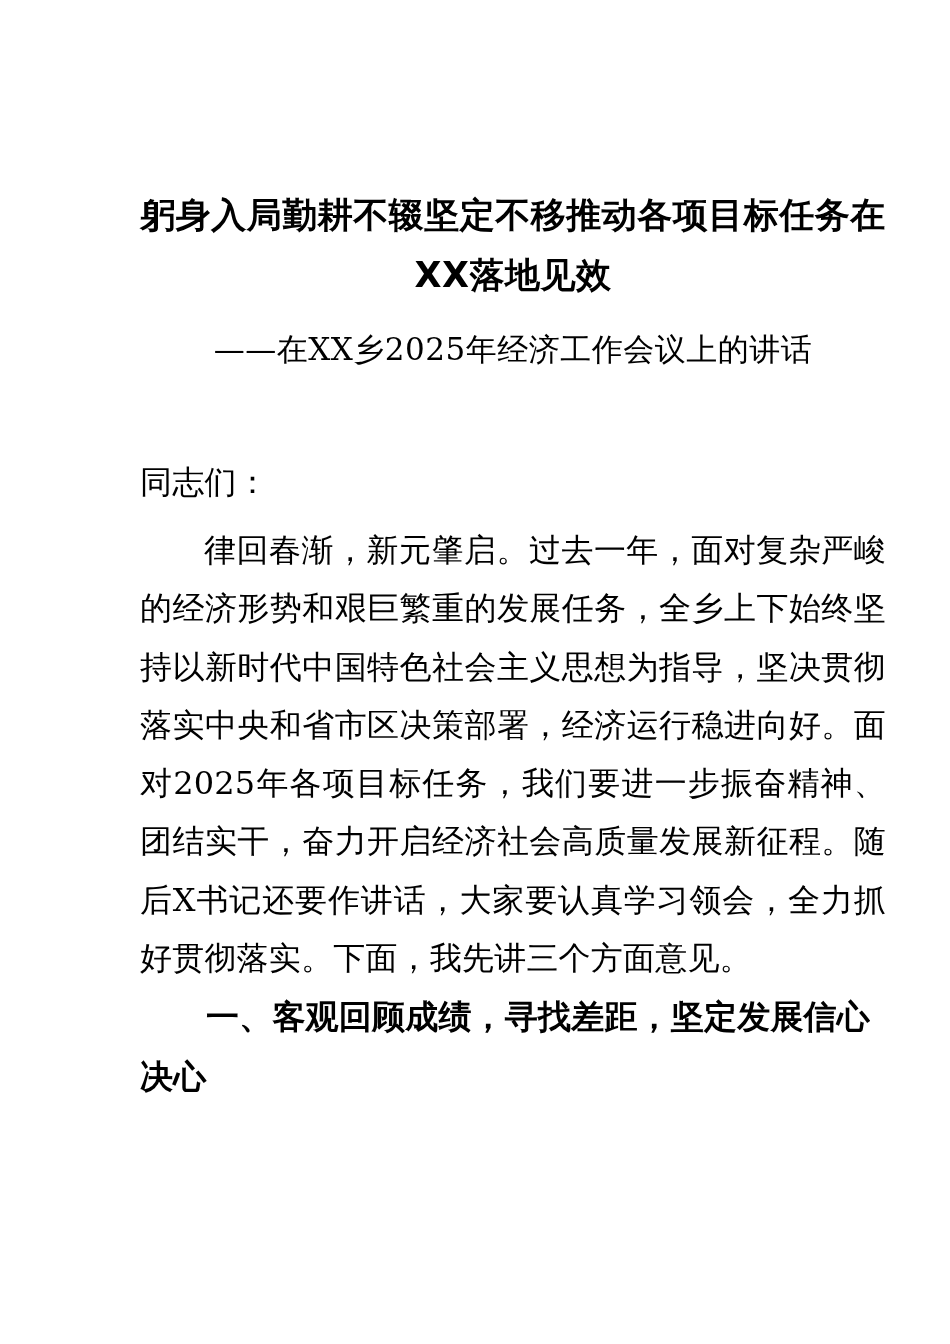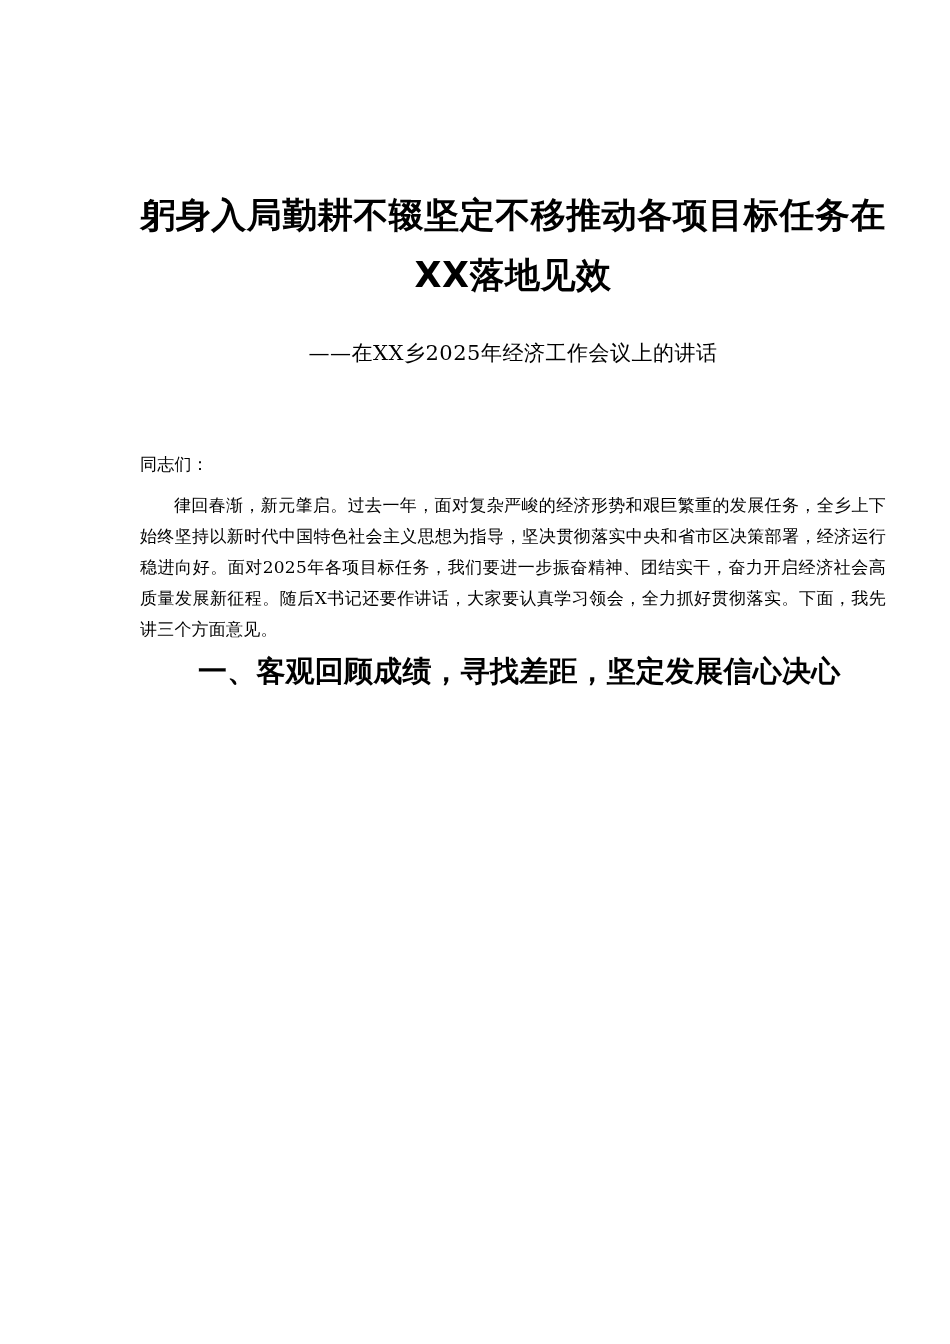--- a/index.html
+++ b/index.html
@@ -25,45 +25,45 @@
     font-family: "DejaVu Sans", "Liberation Sans", sans-serif;
     font-weight: bold;
     font-size: 35px;
     line-height: 1.72;
     text-align: center;
     letter-spacing: 0.5px;
     margin: 0;
   }
   .doc-subtitle {
     font-family: "DejaVu Serif", "Liberation Serif", serif;
-    font-size: 21px;
+    font-size: 31px;
     line-height: 1.6;
     text-align: center;
-    margin: 32px 0 0 0;
+    margin: 20px 0 0 0;
     letter-spacing: 0.5px;
   }
   .body-block {
     margin-top: 78px;
   }
   p.para {
-    font-size: 17px;
+    font-size: 32px;
     line-height: 1.82;
     margin: 0;
     text-align: justify;
     text-justify: inter-ideograph;
     letter-spacing: 0.2px;
   }
   p.indent {
     text-indent: 2em;
     margin-top: 10px;
   }
   p.section-heading {
     font-family: "DejaVu Sans", "Liberation Sans", sans-serif;
     font-weight: bold;
-    font-size: 29px;
+    font-size: 33px;
     line-height: 1.82;
     margin: 0;
     text-indent: 2em;
     letter-spacing: 0.2px;
   }
 </style>
 </head>
 <body>
 
 <div class="page">

